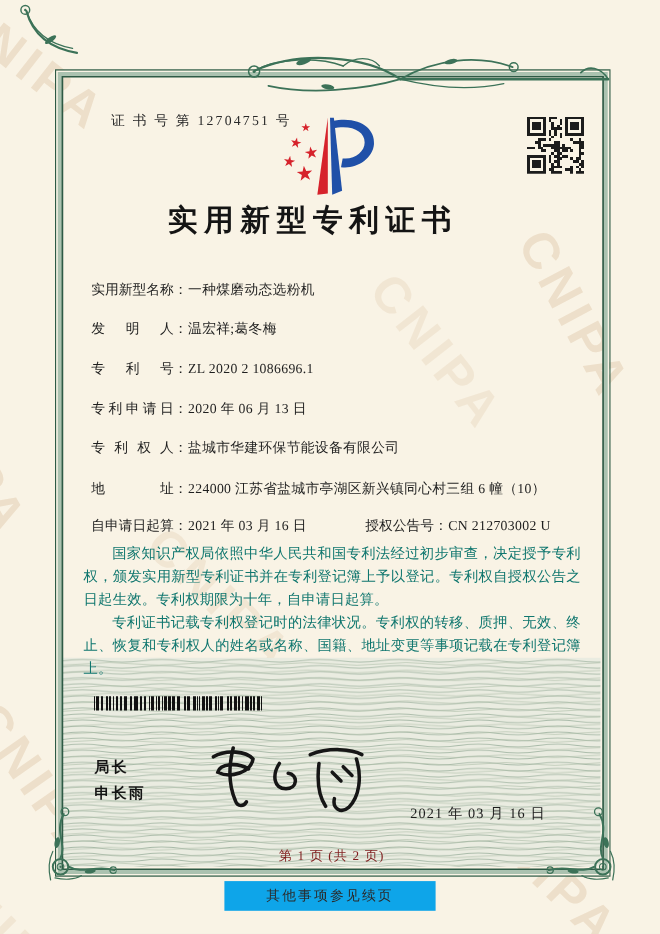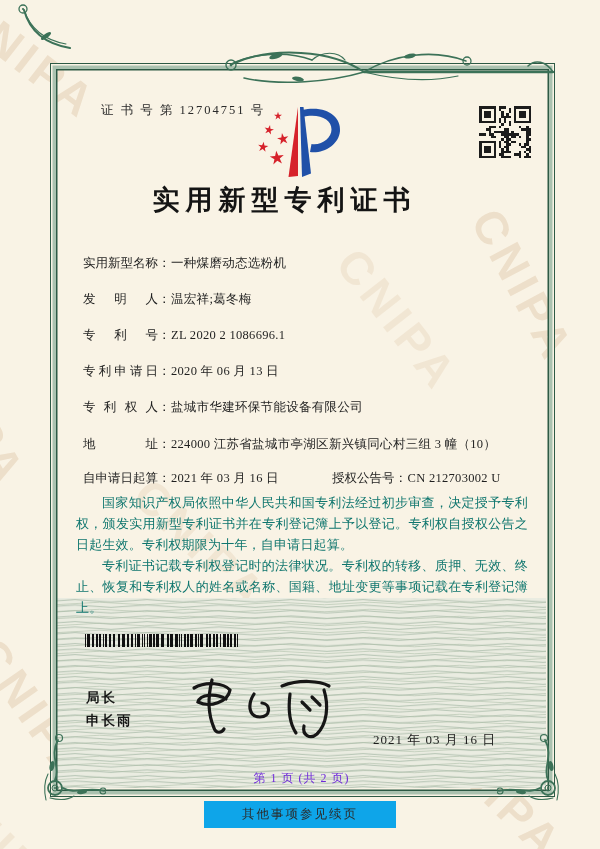--- a/index.html
+++ b/index.html
@@ -36,21 +36,21 @@
   .f-colon{display:inline-block;width:13px;}
   .f-value{letter-spacing:.3px;margin-top:16px;}
   .grant2{position:absolute;left:249px;top:0;white-space:nowrap;}
   .paras{
     left:76px;top:492px;width:452px;font-size:13px;line-height:21px;
     color:#0f766e;text-align:justify;letter-spacing:.2px;
   }
   .paras p{margin:0;text-indent:2em;}
   .signer{left:86px;font-family:"Liberation Sans","DejaVu Sans",sans-serif;font-weight:700;font-size:13.5px;color:#151515;letter-spacing:2px;}
   .issue-date{left:373px;top:731px;font-size:13px;color:#1d1d1d;letter-spacing:1px;}
-  .page-ind{left:50px;top:770px;width:503px;text-align:center;font-size:12px;color:#6d28d9;letter-spacing:1px;}
+  .page-ind{left:50px;top:770px;width:503px;text-align:center;font-size:12px;color:#7f1d1d;letter-spacing:1px;}
   .note-box{
     left:50%;top:801px;transform:translateX(-50%);
     background:#0ea5e9;padding:5px 38px;white-space:nowrap;
     font-size:12.5px;color:#2b2b2b;letter-spacing:2px;
   }
   .orn{color:#3c7258;pointer-events:none;}
   .orn svg{display:block;}
   .flip{transform:scaleX(-1);}
 </style>
 </head>
@@ -389,21 +389,21 @@
   <div class="abs field-row" style="top:327px;">
     <span class="f-label">专利号</span><span class="f-colon">：</span><span class="f-value">ZL 2020 2 1086696.1</span>
   </div>
   <div class="abs field-row" style="top:363px;">
     <span class="f-label">专利申请日</span><span class="f-colon">：</span><span class="f-value">2020 年 06 月 13 日</span>
   </div>
   <div class="abs field-row" style="top:399px;">
     <span class="f-label">专利权人</span><span class="f-colon">：</span><span class="f-value">盐城市华建环保节能设备有限公司</span>
   </div>
   <div class="abs field-row" style="top:436px;">
-    <span class="f-label">地址</span><span class="f-colon">：</span><span class="f-value">224000 江苏省盐城市亭湖区新兴镇同心村三组 3 幢（10）</span>
+    <span class="f-label">地址</span><span class="f-colon">：</span><span class="f-value">224000 江苏省盐城市亭湖区新兴镇同心村三组 6 幢（10）</span>
   </div>
 
   <div class="abs field-row" style="top:470px;">
     <span class="f-label">自申请日起算</span><span class="f-colon">：</span><span class="f-value">2021 年 03 月 16 日</span>
     <span class="grant2">
       <span>授权公告号</span><span class="f-colon">：</span><span class="f-value">CN 212703002 U</span>
     </span>
   </div>
 
   <div class="abs paras">

